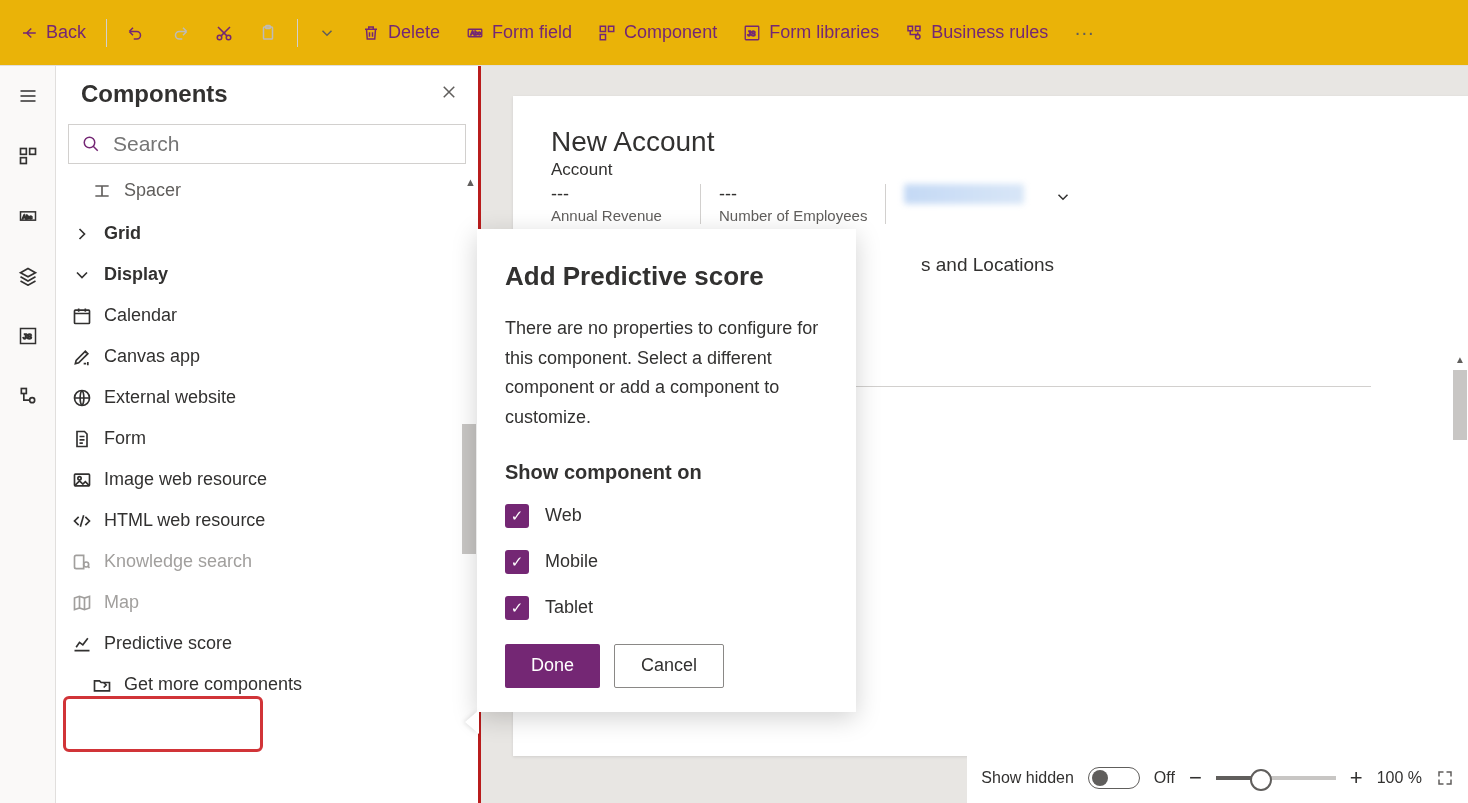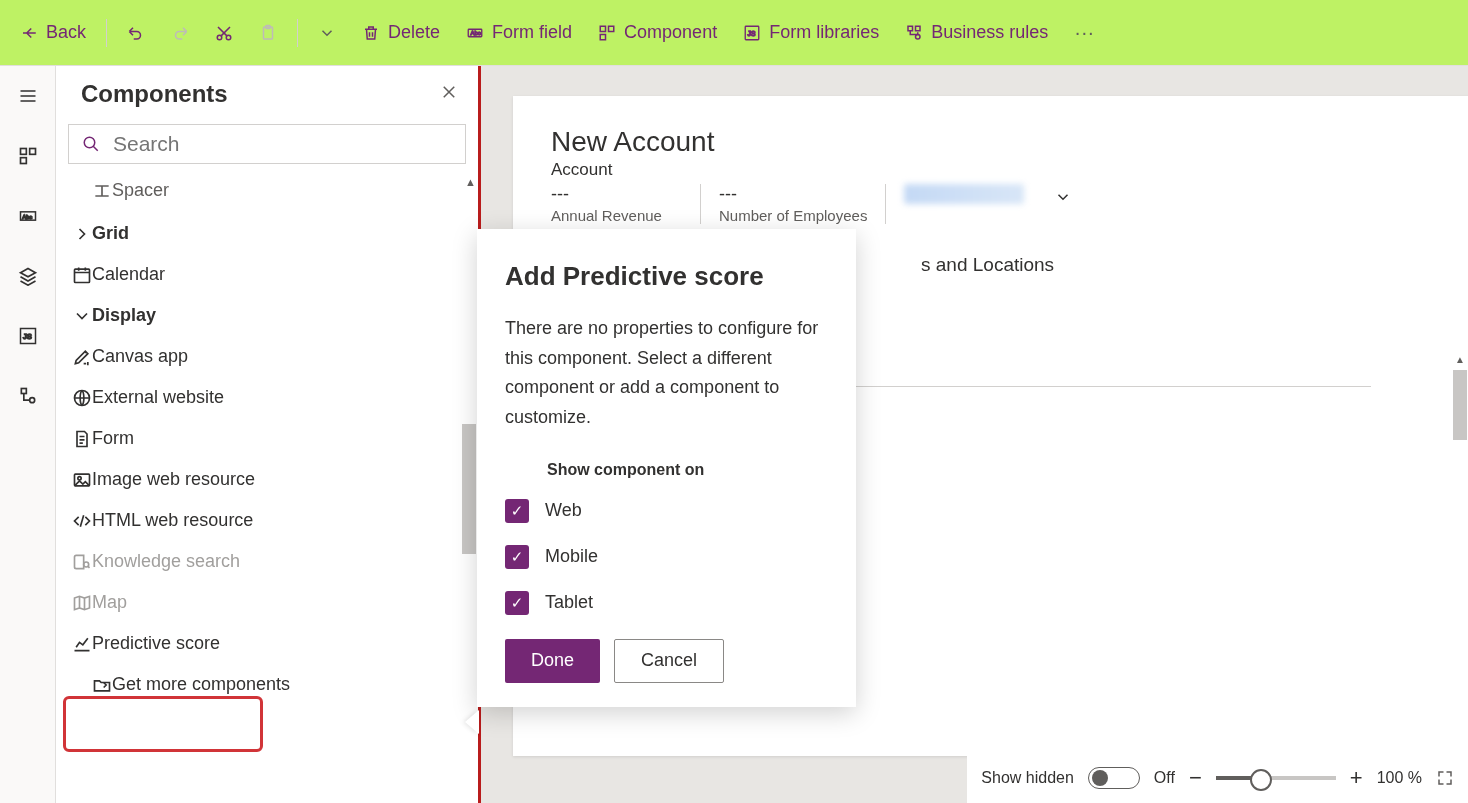--- a/index.html
+++ b/index.html
@@ -1,18 +1,18 @@
 <!DOCTYPE html>
 <html><head>
 <meta charset="utf-8">
 <style>
 * { box-sizing: border-box; margin: 0; padding: 0; }
 body { font-family: "Segoe UI", sans-serif; background: #f3f2f1; width: 1468px; height: 803px; overflow: hidden; font-size: 14px; color: #323130; }
 
-.toolbar { height: 66px; background: #bef264; border-bottom: 1px solid #e1dfdd; display: flex; align-items: center; padding: 0 10px; gap: 6px; }
+.toolbar { height: 66px; background: #eab308; border-bottom: 1px solid #e1dfdd; display: flex; align-items: center; padding: 0 10px; gap: 6px; }
 .tb-btn { display: flex; align-items: center; gap: 8px; padding: 6px 10px; cursor: pointer; color: #605e5c; font-size: 18px; }
 .tb-btn svg { width: 18px; height: 18px; }
 .tb-sep { width: 1px; height: 28px; background: #d2d0ce; margin: 0 4px; }
 .purple { color: #742774; }
 .gray-disabled { color: #bebbb8; }
 
 .main { display: flex; height: calc(100% - 66px); }
 
 .leftrail { width: 56px; background: #faf9f8; border-right: 1px solid #e1dfdd; display: flex; flex-direction: column; align-items: center; padding-top: 14px; gap: 28px; }
 .leftrail .rail-btn { width: 32px; height: 32px; display: flex; align-items: center; justify-content: center; cursor: pointer; color: #323130; }
@@ -20,21 +20,21 @@
 
 .sidebar { width: 425px; background: #fff; border-right: 3px solid #b91c1c; display: flex; flex-direction: column; position: relative; }
 .sidebar-header { display: flex; align-items: center; justify-content: space-between; padding: 14px 20px 8px 25px; }
 .sidebar-header h1 { font-size: 24px; font-weight: 600; }
 .close-btn { cursor: pointer; font-size: 18px; color: #605e5c; }
 .search-wrap { padding: 8px 12px 10px 12px; }
 .search-box { position: relative; }
 .search-box input { width: 100%; height: 40px; border: 1px solid #d2d0ce; padding-left: 44px; font-size: 21px; color: #605e5c; }
 .search-box svg { position: absolute; left: 14px; top: 11px; width: 18px; height: 18px; color: #742774; }
 .tree { flex: 1; overflow-y: auto; padding: 4px 8px 0 8px; position: relative; }
-.tree-item { display: flex; align-items: center; gap: 0; padding: 10px 8px; font-size: 18px; cursor: pointer; }
+.tree-item { display: flex; align-items: center; gap: 12px; padding: 10px 8px; font-size: 18px; cursor: pointer; }
 .tree-item.group { font-weight: 600; }
 .tree-item svg, .tree-item .iconbox { width: 20px; height: 20px; flex-shrink: 0; }
 .tree-item.disabled { color: #a19f9d; }
 .tree-item.spacer { color: #605e5c; margin-top: -6px; position: relative; top: -2px; }
 .scroll-arrow { position: absolute; right: 2px; top: 2px; font-size: 11px; color: #605e5c; }
 .scroll-thumb { position: absolute; right: 2px; top: 250px; width: 14px; height: 130px; background: #c8c6c4; }
 
 .highlight-box { position: absolute; border: 3px solid #d13438; border-radius: 6px; left: 63px; top: 696px; width: 200px; height: 56px; pointer-events: none; z-index: 5; }
 
 .canvas-area { flex: 1; position: relative; background: #e8e6e3; padding: 30px 0 0 32px; overflow: hidden; }
@@ -50,21 +50,21 @@
 .tabs { display: flex; gap: 30px; font-size: 19px; margin-top: 30px; margin-bottom: 20px; flex-direction: column; }
 .tab { cursor: pointer; padding-bottom: 4px; }
 .tab.chev::after { content: "⌄"; margin-left: 6px; font-size: 16px; }
 .section-underline { border-bottom: 1px solid #d2d0ce; margin: 50px 0 0 0; width: 820px; }
 .inner-scroll { position: absolute; right: 6px; top: 260px; width: 14px; height: 70px; background: #c8c6c4; }
 .inner-scroll-arrow { position: absolute; right: 8px; top: 260px; font-size: 10px; color: #605e5c; }
 
 .dialog { position: absolute; left: 477px; top: 229px; width: 379px; background: #fff; box-shadow: 0 6px 24px rgba(0,0,0,0.18); padding: 32px 32px 24px 28px; z-index: 10; }
 .dialog h2 { font-size: 26px; font-weight: 600; margin-bottom: 22px; }
 .dialog p { font-size: 18px; line-height: 1.65; color: #323130; margin-bottom: 28px; }
-.dialog h3 { font-size: 16px; font-weight: 600; margin-bottom: 20px; margin-left: 42px; }
+.dialog h3 { font-size: 20px; font-weight: 600; margin-bottom: 20px; }
 .check-row { display: flex; align-items: center; gap: 16px; margin-bottom: 22px; font-size: 18px; }
 .checkbox { width: 24px; height: 24px; background: #742774; border-radius: 3px; display: flex; align-items: center; justify-content: center; color: #fff; font-size: 15px; }
 .dialog-btns { display: flex; gap: 14px; margin-top: 24px; }
 .btn { height: 44px; padding: 0 26px; font-size: 18px; border-radius: 2px; cursor: pointer; display: flex; align-items: center; }
 .btn-primary { background: #742774; color: #fff; border: none; }
 .btn-secondary { background: #fff; color: #323130; border: 1px solid #8a8886; }
 
 .statusbar { position: absolute; bottom: 0; right: 0; height: 50px; background: #fff; display: flex; align-items: center; gap: 14px; padding: 0 14px; font-size: 16px; color: #323130; }
 .toggle { width: 52px; height: 22px; border: 1px solid #605e5c; border-radius: 11px; position: relative; }
 .toggle::after { content: ""; position: absolute; left: 3px; top: 2px; width: 16px; height: 16px; background: #605e5c; border-radius: 50%; }
@@ -220,32 +220,32 @@
             <path d="M4 6h16M4 18h16M12 6v12"></path>
           </svg>
         <span>Spacer</span>
       </div>
       <div class="tree-item group">
         <svg viewBox="0 0 24 24" fill="none" stroke="currentColor" stroke-width="2">
             <path d="M9 6l6 6-6 6"></path>
           </svg>
         <span>Grid</span>
       </div>
+      <div class="tree-item group">
+        <svg viewBox="0 0 24 24" fill="none" stroke="currentColor" stroke-width="2">
+            <path d="M6 9l6 6 6-6"></path>
+          </svg>
+        <span>Display</span>
+      </div>
       <div class="tree-item">
         <svg viewBox="0 0 24 24" fill="none" stroke="currentColor" stroke-width="2">
             <rect x="3" y="5" width="18" height="16" rx="1"></rect>
             <path d="M3 9h18M8 3v4M16 3v4"></path>
           </svg>
         <span>Calendar</span>
-      </div>
-      <div class="tree-item group">
-        <svg viewBox="0 0 24 24" fill="none" stroke="currentColor" stroke-width="2">
-            <path d="M6 9l6 6 6-6"></path>
-          </svg>
-        <span>Display</span>
       </div>
       <div class="tree-item">
         <svg viewBox="0 0 24 24" fill="none" stroke="currentColor" stroke-width="2">
             <path d="M4 20l4-1 11-11-3-3L5 16l-1 4zM17 7l-1-1"></path>
             <path d="M14 20h3M19 18v4"></path>
           </svg>
         <span>Canvas app</span>
       </div>
       <div class="tree-item">
         <svg viewBox="0 0 24 24" fill="none" stroke="currentColor" stroke-width="2">

